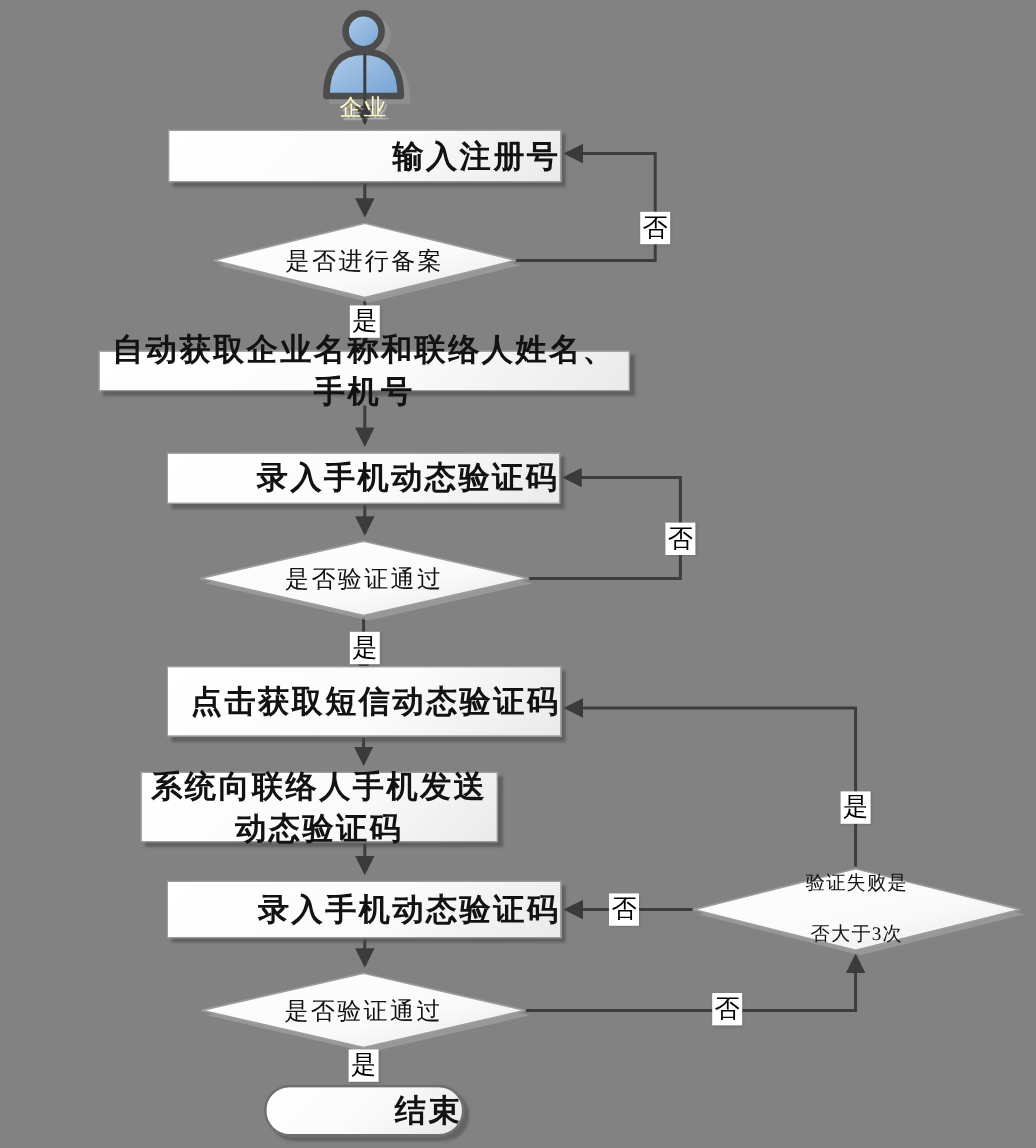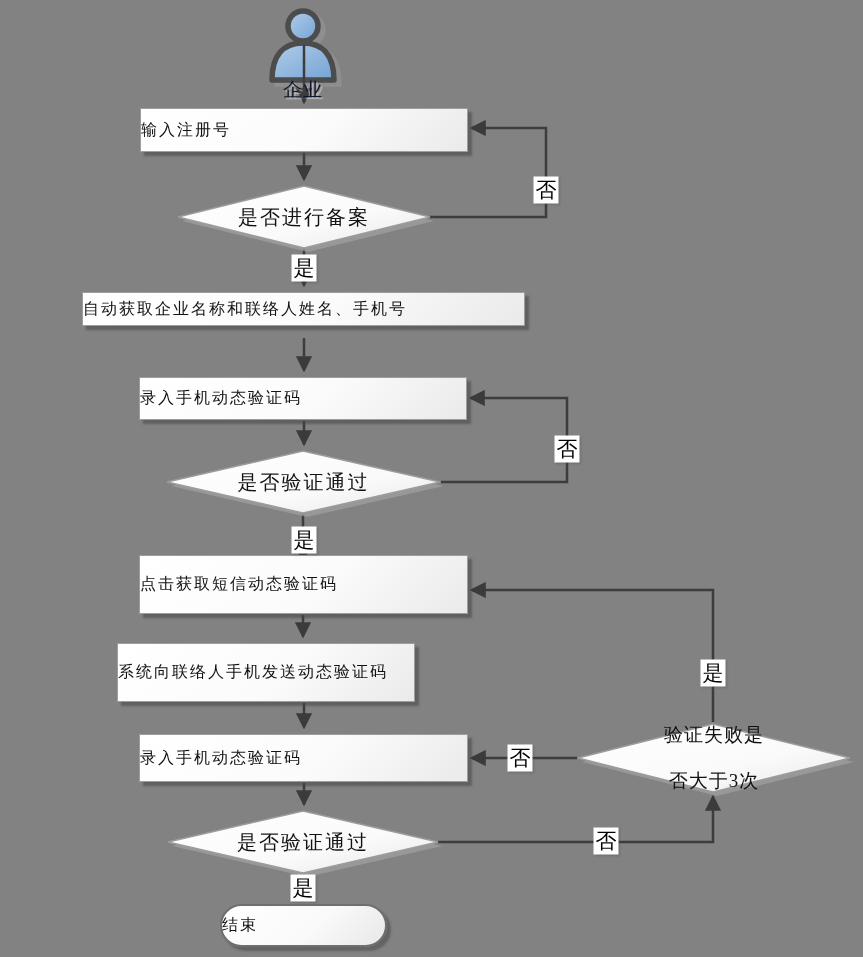--- a/index.html
+++ b/index.html
@@ -7,52 +7,52 @@
   body {
     background:#818181;
     font-family:"Liberation Serif","DejaVu Serif",serif;
     position:relative;
     overflow:hidden;
   }
   .canvas { position:absolute; left:0; top:0; width:863px; height:957px; background:#828282; }
   .layer  { position:absolute; left:0; top:0; }
   .node {
     position:absolute;
-    display:flex; align-items:center; justify-content:flex-start;
-    font-size:16px; letter-spacing:2px; color:#121212; text-align:center;
+    display:flex; align-items:center; justify-content:flex-end;
+    font-size:26px; letter-spacing:2px; color:#121212; text-align:center;font-weight:bold;
   }
   .rect {
     background:linear-gradient(135deg,#ffffff 0%,#fbfbfb 55%,#eaeaea 100%);
     border:1px solid #9d9d9d;
     box-shadow:4px 4px 2px rgba(70,70,70,0.55);
   }
   .terminator {
     background:linear-gradient(135deg,#ffffff 0%,#fafafa 55%,#e8e8e8 100%);
     border:2px solid #6f6f6f;
     border-radius:22px;
     box-shadow:4px 4px 2px rgba(70,70,70,0.5);
   }
   .diamond-label {
     position:absolute;
     display:flex; flex-direction:column; align-items:center; justify-content:center;
     font-size:20px; letter-spacing:2px; color:#121212; text-align:center;
     pointer-events:none;
   }
-  .diamond-label.small { font-size:19px; line-height:1.35; letter-spacing:1px;gap:20px; }
+  .diamond-label.small { font-size:16px; line-height:1.35; letter-spacing:1px;gap:20px; }
   .edge-label {
     position:absolute;
     transform:translate(-50%,-50%);
     background:#ffffff; color:#000;
     font-size:21px; line-height:1; padding:3px 2px;
     box-shadow:1px 1px 2px rgba(80,80,80,0.35);
   }
   .actor-label {
     position:absolute;
     transform:translateX(-50%);
-    font-size:19px; letter-spacing:1px; color:#0f172a;
+    font-size:19px; letter-spacing:1px; color:#fef9c3;
     text-shadow:2px 2px 1px rgba(235,235,235,0.55);
   }
 </style>
 </head>
 <body>
 
 <div class="canvas">
 
   <svg class="layer" width="863" height="957" viewBox="0 0 863 957">
     <defs>

